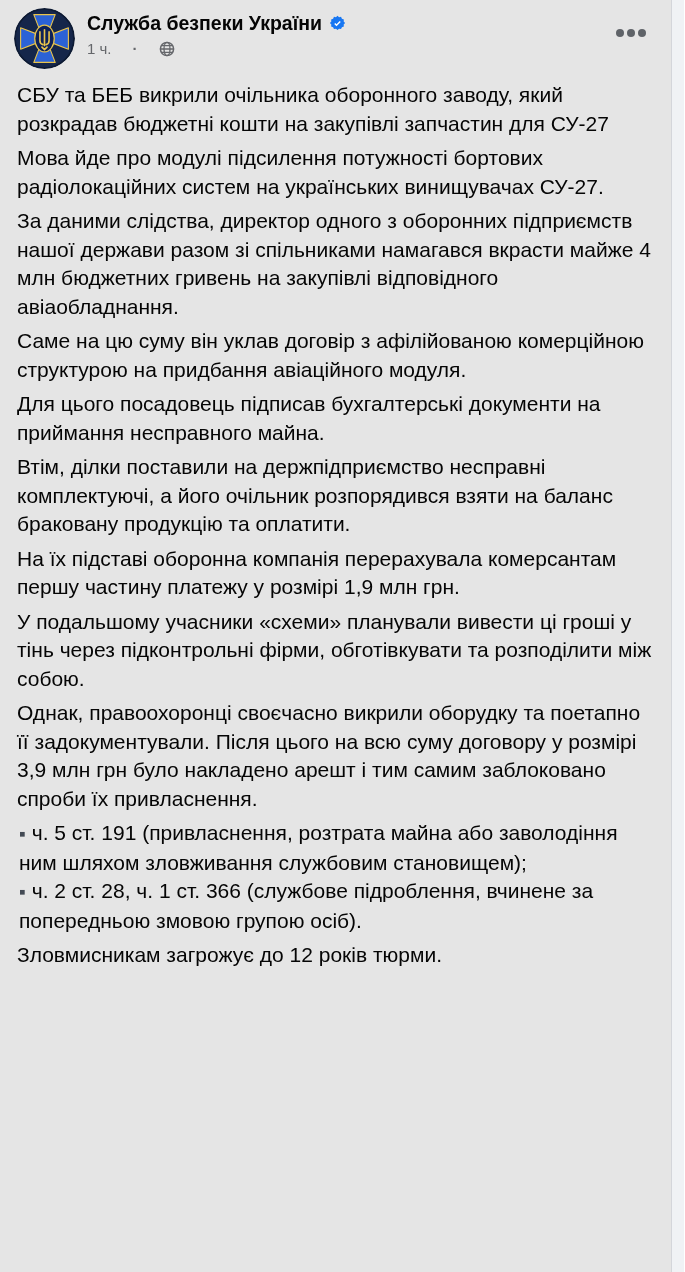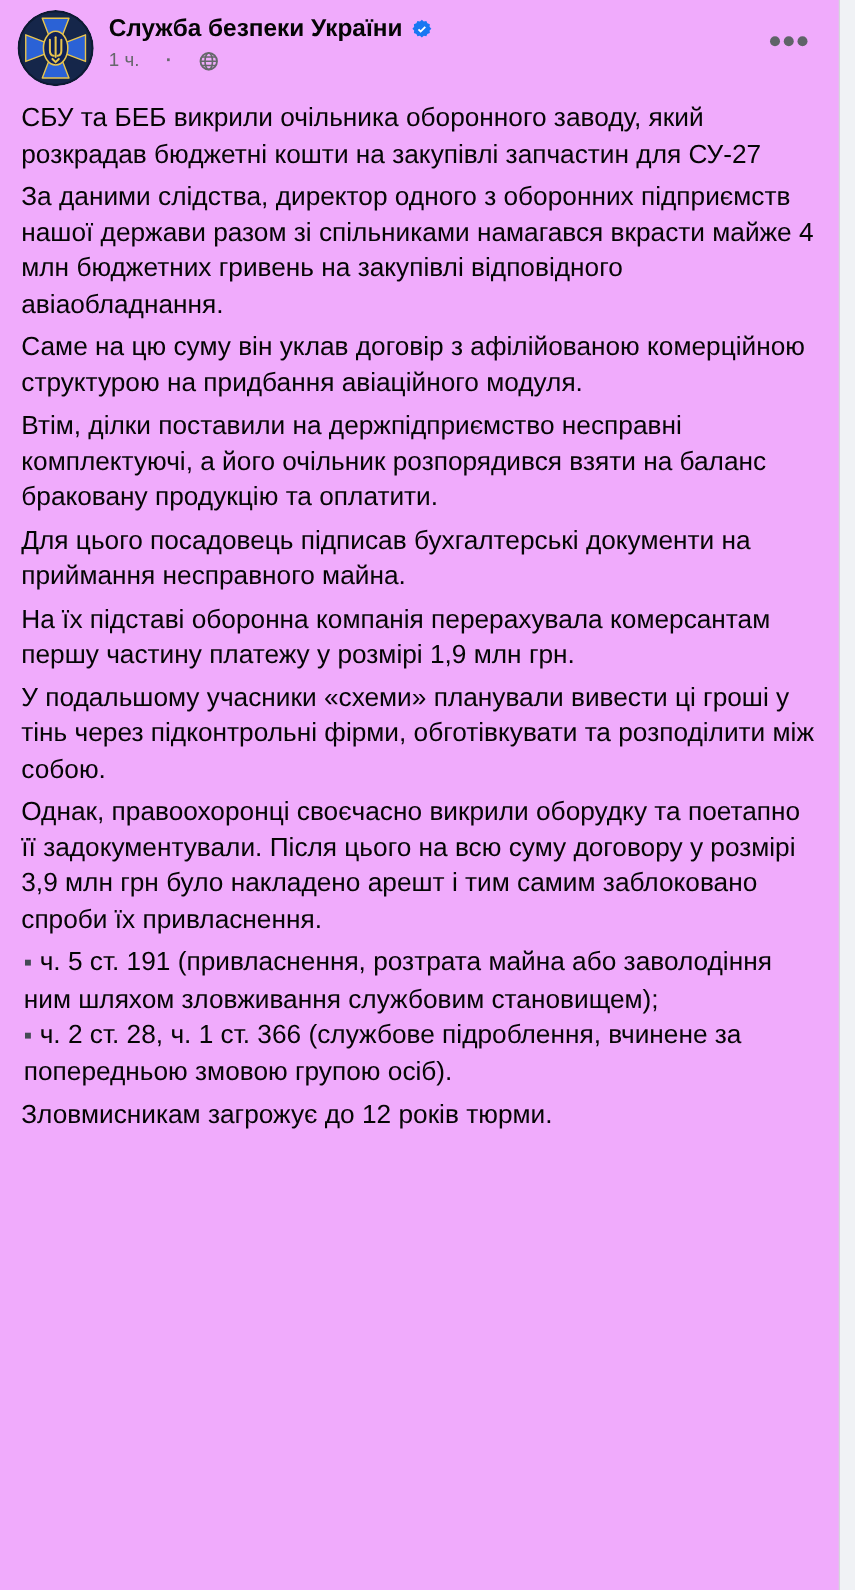--- a/index.html
+++ b/index.html
@@ -10,21 +10,21 @@
     color: #050505;
     -webkit-font-smoothing: antialiased;
   }
   .page-wrap {
     display: flex;
     width: 685px;
     min-height: 1272px;
     align-items: stretch;
   }
   .post-card {
-    background: #f0abfc;
+    background: #e5e5e5;
     width: 672px;
     border-right: 1px solid #d4d6db;
     padding-bottom: 10px;
   }
   .gutter {
     width: 12px;
     background: #f0f2f5;
   }
 
   
@@ -167,24 +167,25 @@
 
       <button class="menu-btn" aria-label="menu">
         <i></i>
         <i></i>
         <i></i>
       </button>
     </div>
 
     <div class="post-body">
       <div class="para">СБУ та БЕБ викрили очільника оборонного заводу, який розкрадав бюджетні кошти на закупівлі запчастин для СУ-27</div>
+      <div class="para">Мова йде про модулі підсилення потужності бортових радіолокаційних систем на українських винищувачах СУ-27.</div>
       <div class="para">За даними слідства, директор одного з оборонних підприємств нашої держави разом зі спільниками намагався вкрасти майже 4 млн бюджетних гривень на закупівлі відповідного авіаобладнання.</div>
       <div class="para">Саме на цю суму він уклав договір з афілійованою комерційною структурою на придбання авіаційного модуля.</div>
+      <div class="para">Для цього посадовець підписав бухгалтерські документи на приймання несправного майна.</div>
       <div class="para">Втім, ділки поставили на держпідприємство несправні комплектуючі, а його очільник розпорядився взяти на баланс браковану продукцію та оплатити.</div>
-      <div class="para">Для цього посадовець підписав бухгалтерські документи на приймання несправного майна.</div>
       <div class="para">На їх підставі оборонна компанія перерахувала комерсантам першу частину платежу у розмірі 1,9 млн грн.</div>
       <div class="para">У подальшому учасники «схеми» планували вивести ці гроші у тінь через підконтрольні фірми, обготівкувати та розподілити між собою.</div>
       <div class="para">Однак, правоохоронці своєчасно викрили оборудку та поетапно її задокументували. Після цього на всю суму договору у розмірі 3,9 млн грн було накладено арешт і тим самим заблоковано спроби їх привласнення.</div>
 
       <div class="para">
         <div class="bullet-line"><span class="bullet-glyph">▪</span><span>ч. 5 ст. 191 (привласнення, розтрата майна або заволодіння ним шляхом зловживання службовим становищем);</span></div>
         <div class="bullet-line"><span class="bullet-glyph">▪</span><span>ч. 2 ст. 28, ч. 1 ст. 366 (службове підроблення, вчинене за попередньою змовою групою осіб).</span></div>
       </div>
 
       <div class="para">Зловмисникам загрожує до 12 років тюрми.</div>

